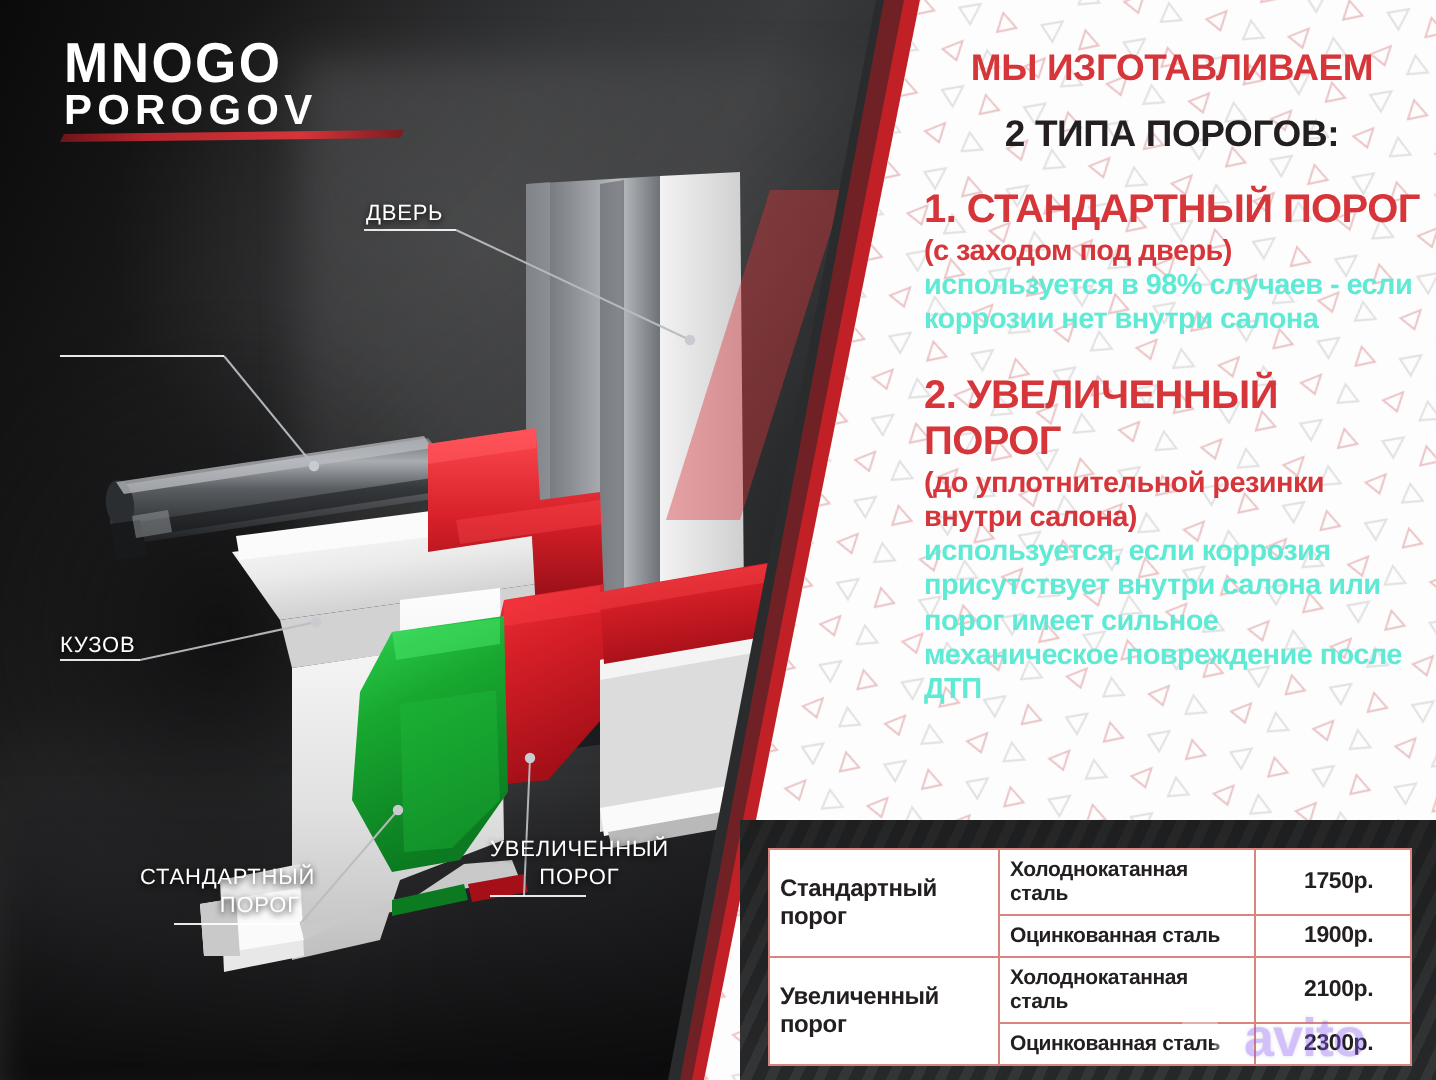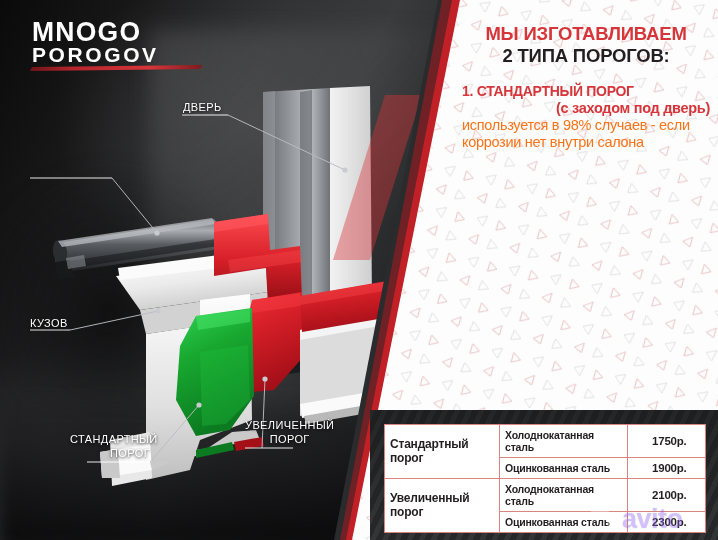--- a/index.html
+++ b/index.html
@@ -61,34 +61,33 @@
   .right-content{
     position:absolute;left:462px;top:24px;width:248px;
     pointer-events:auto;
   }
   .hdr1{
     color:#d6353a;font-size:18.5px;font-weight:bold;letter-spacing:-.2px;
     line-height:1.12;text-align:center;
   }
   .hdr2{
     color:#231f20;font-size:18.5px;font-weight:bold;letter-spacing:-.2px;
-    line-height:1.12;text-align:center;margin-top:1px;
+    line-height:1.12;text-align:center;margin-top:12px;
   }
   .block{margin-top:17px;}
   .b-title{
-    color:#d6353a;font-size:14px;font-weight:bold;line-height:1.18;
+    color:#d6353a;font-size:20px;font-weight:bold;line-height:1.18;
     letter-spacing:-.3px;
   }
   .b-sub{
     color:#d6353a;font-size:14.5px;font-weight:bold;line-height:1.18;
     letter-spacing:-.3px;
-    text-align:right;
   }
   .b-body{
-    color:#f97316;font-size:14.5px;font-weight:normal;line-height:1.19;
+    color:#5eead4;font-size:14.5px;font-weight:bold;line-height:1.19;
     letter-spacing:-.3px;
   }
 
   
   .table-strip{
     position:absolute;left:370px;top:410px;width:348px;height:130px;
     overflow:hidden;
   }
   .stripe-bg{
     position:absolute;left:0;top:0;width:348px;height:130px;
@@ -316,20 +315,25 @@
     <div class="right-content">
       <div class="hdr1">МЫ ИЗГОТАВЛИВАЕМ</div>
       <div class="hdr2">2 ТИПА ПОРОГОВ:</div>
 
       <div class="block">
         <div class="b-title">1. СТАНДАРТНЫЙ ПОРОГ</div>
         <div class="b-sub">(с заходом под дверь)</div>
         <div class="b-body">используется в 98% случаев - если коррозии нет внутри салона</div>
       </div>
 
+      <div class="block">
+        <div class="b-title">2. УВЕЛИЧЕННЫЙ ПОРОГ</div>
+        <div class="b-sub">(до уплотнительной резинки внутри салона)</div>
+        <div class="b-body">используется, если коррозия присутствует внутри салона или порог имеет сильное механическое повреждение после ДТП</div>
+      </div>
     </div>
   </div>
 
   <div class="table-strip">
     <div class="stripe-bg"></div>
     <div class="stripe-dark"></div>
     <table class="ptable">
       <tbody>
         <tr>
           <td class="name" rowspan="2">Стандартный порог</td>

